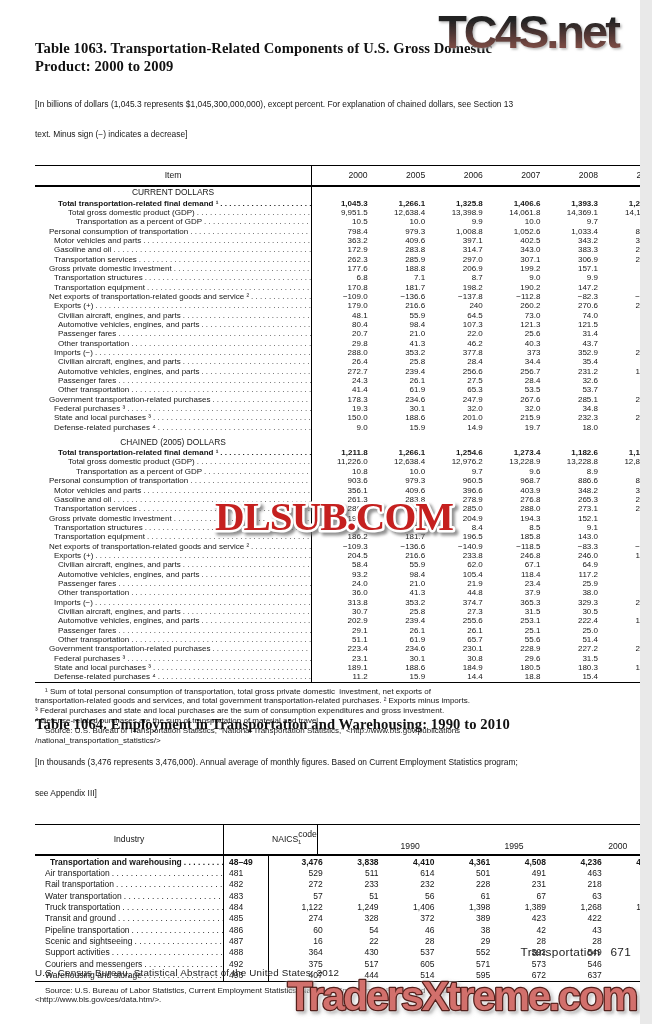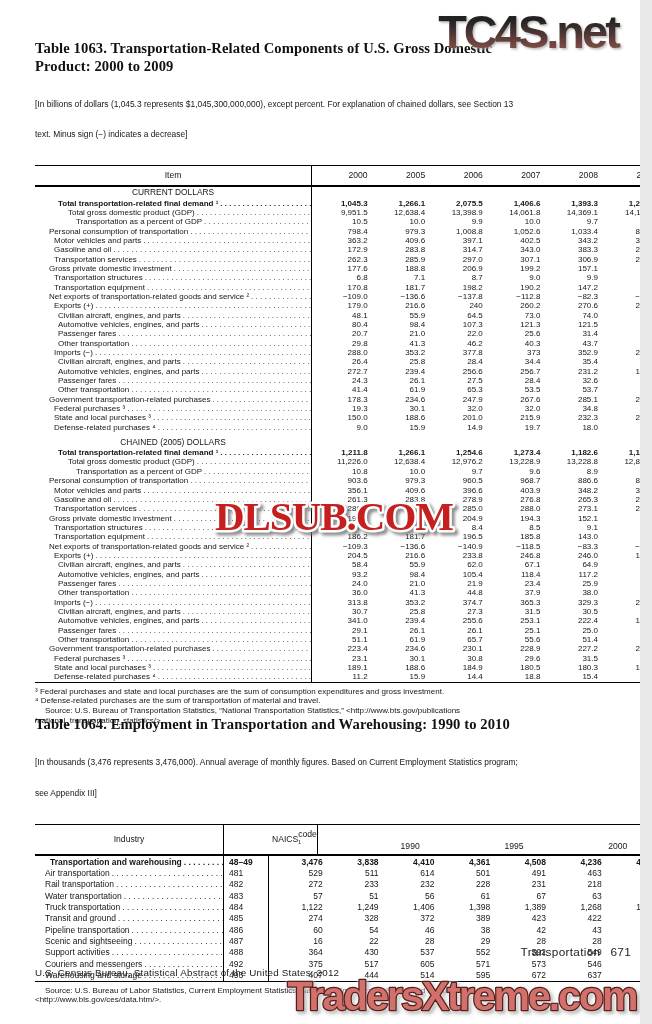--- a/index.html
+++ b/index.html
@@ -84,21 +84,21 @@
             <span class="sectxt">CURRENT DOLLARS</span>
           </div>
         </div>
         <div class="trow boldrow">
           <div class="c-item">
             <span class="lbltxt d2">Total transportation-related final demand ¹</span>
             <span class="dots"></span>
           </div>
           <div class="c-val">1,045.3</div>
           <div class="c-val">1,266.1</div>
-          <div class="c-val">2,075.5</div>
+          <div class="c-val">1,325.8</div>
           <div class="c-val">1,406.6</div>
           <div class="c-val">1,393.3</div>
           <div class="c-val">1,225.9</div>
         </div>
         <div class="trow">
           <div class="c-item">
             <span class="lbltxt d3">Total gross domestic product (GDP)</span>
             <span class="dots"></span>
           </div>
           <div class="c-val">9,951.5</div>
@@ -606,21 +606,21 @@
           <div class="c-val">27.3</div>
           <div class="c-val">31.5</div>
           <div class="c-val">30.5</div>
           <div class="c-val">25.0</div>
         </div>
         <div class="trow">
           <div class="c-item">
             <span class="lbltxt d2">Automotive vehicles, engines, and parts</span>
             <span class="dots"></span>
           </div>
-          <div class="c-val">341.0</div>
+          <div class="c-val">202.9</div>
           <div class="c-val">239.4</div>
           <div class="c-val">255.6</div>
           <div class="c-val">253.1</div>
           <div class="c-val">222.4</div>
           <div class="c-val">150.4</div>
         </div>
         <div class="trow">
           <div class="c-item">
             <span class="lbltxt d2">Passenger fares</span>
             <span class="dots"></span>
@@ -687,20 +687,22 @@
           </div>
           <div class="c-val">11.2</div>
           <div class="c-val">15.9</div>
           <div class="c-val">14.4</div>
           <div class="c-val">18.8</div>
           <div class="c-val">15.4</div>
           <div class="c-val">13.0</div>
         </div>
       </div>
     <div class="fnblock" id="fn63">
+        <div class="fnline ind">¹ Sum of total personal consumption of transportation, total gross private domestic  investment, net exports of</div>
+        <div class="fnline">transportation-related goods and services, and total government transportation-related purchases. ² Exports minus imports.</div>
         <div class="fnline">³ Federal purchases and state and local purchases are the sum of consumption expenditures and gross investment.</div>
         <div class="fnline">⁴ Defense-related purchases are the sum of transportation of material and travel.</div>
         <div class="fnline ind">Source: U.S. Bureau of Transportation Statistics, “National Transportation Statistics,” &lt;http://www.bts.gov/publications</div>
         <div class="fnline">/national_transportation_statistics/&gt;</div>
       </div>
   </div>
 
   <div class="tblock t64">
     <div class="tbl-title">Table 1064. Employment in Transportation and Warehousing: 1990 to 2010</div>
     <div class="tbl-note">

